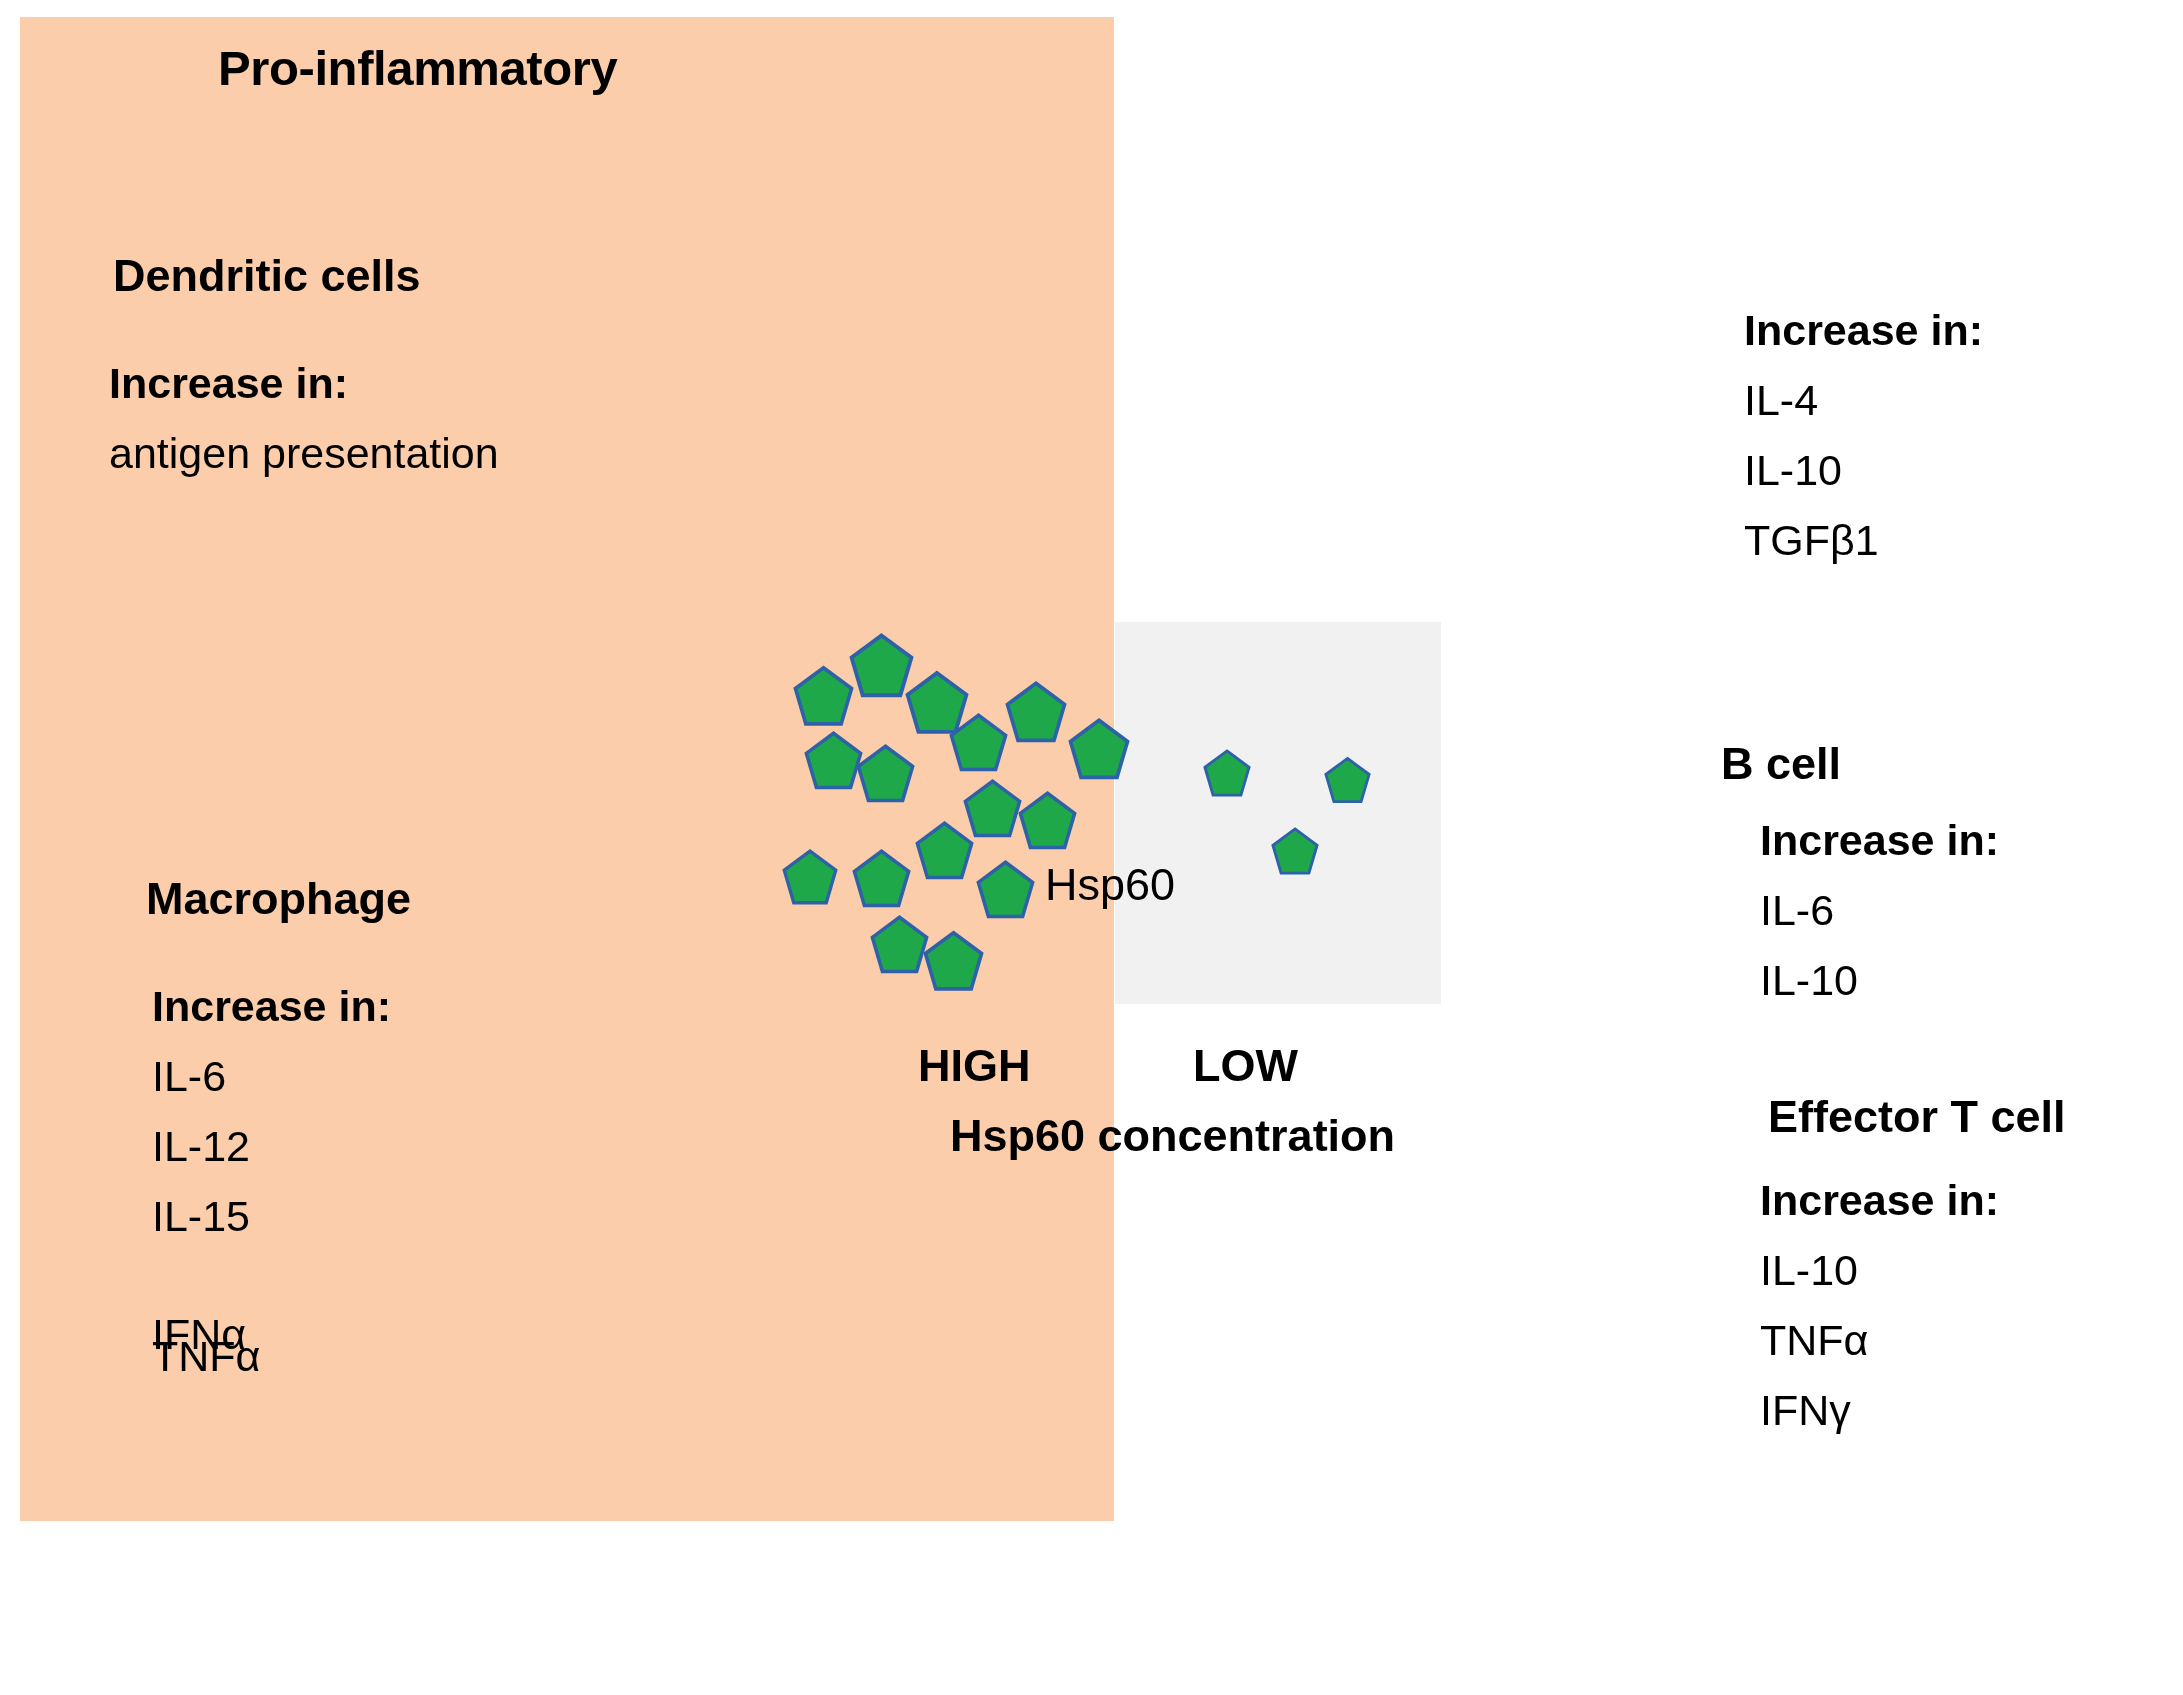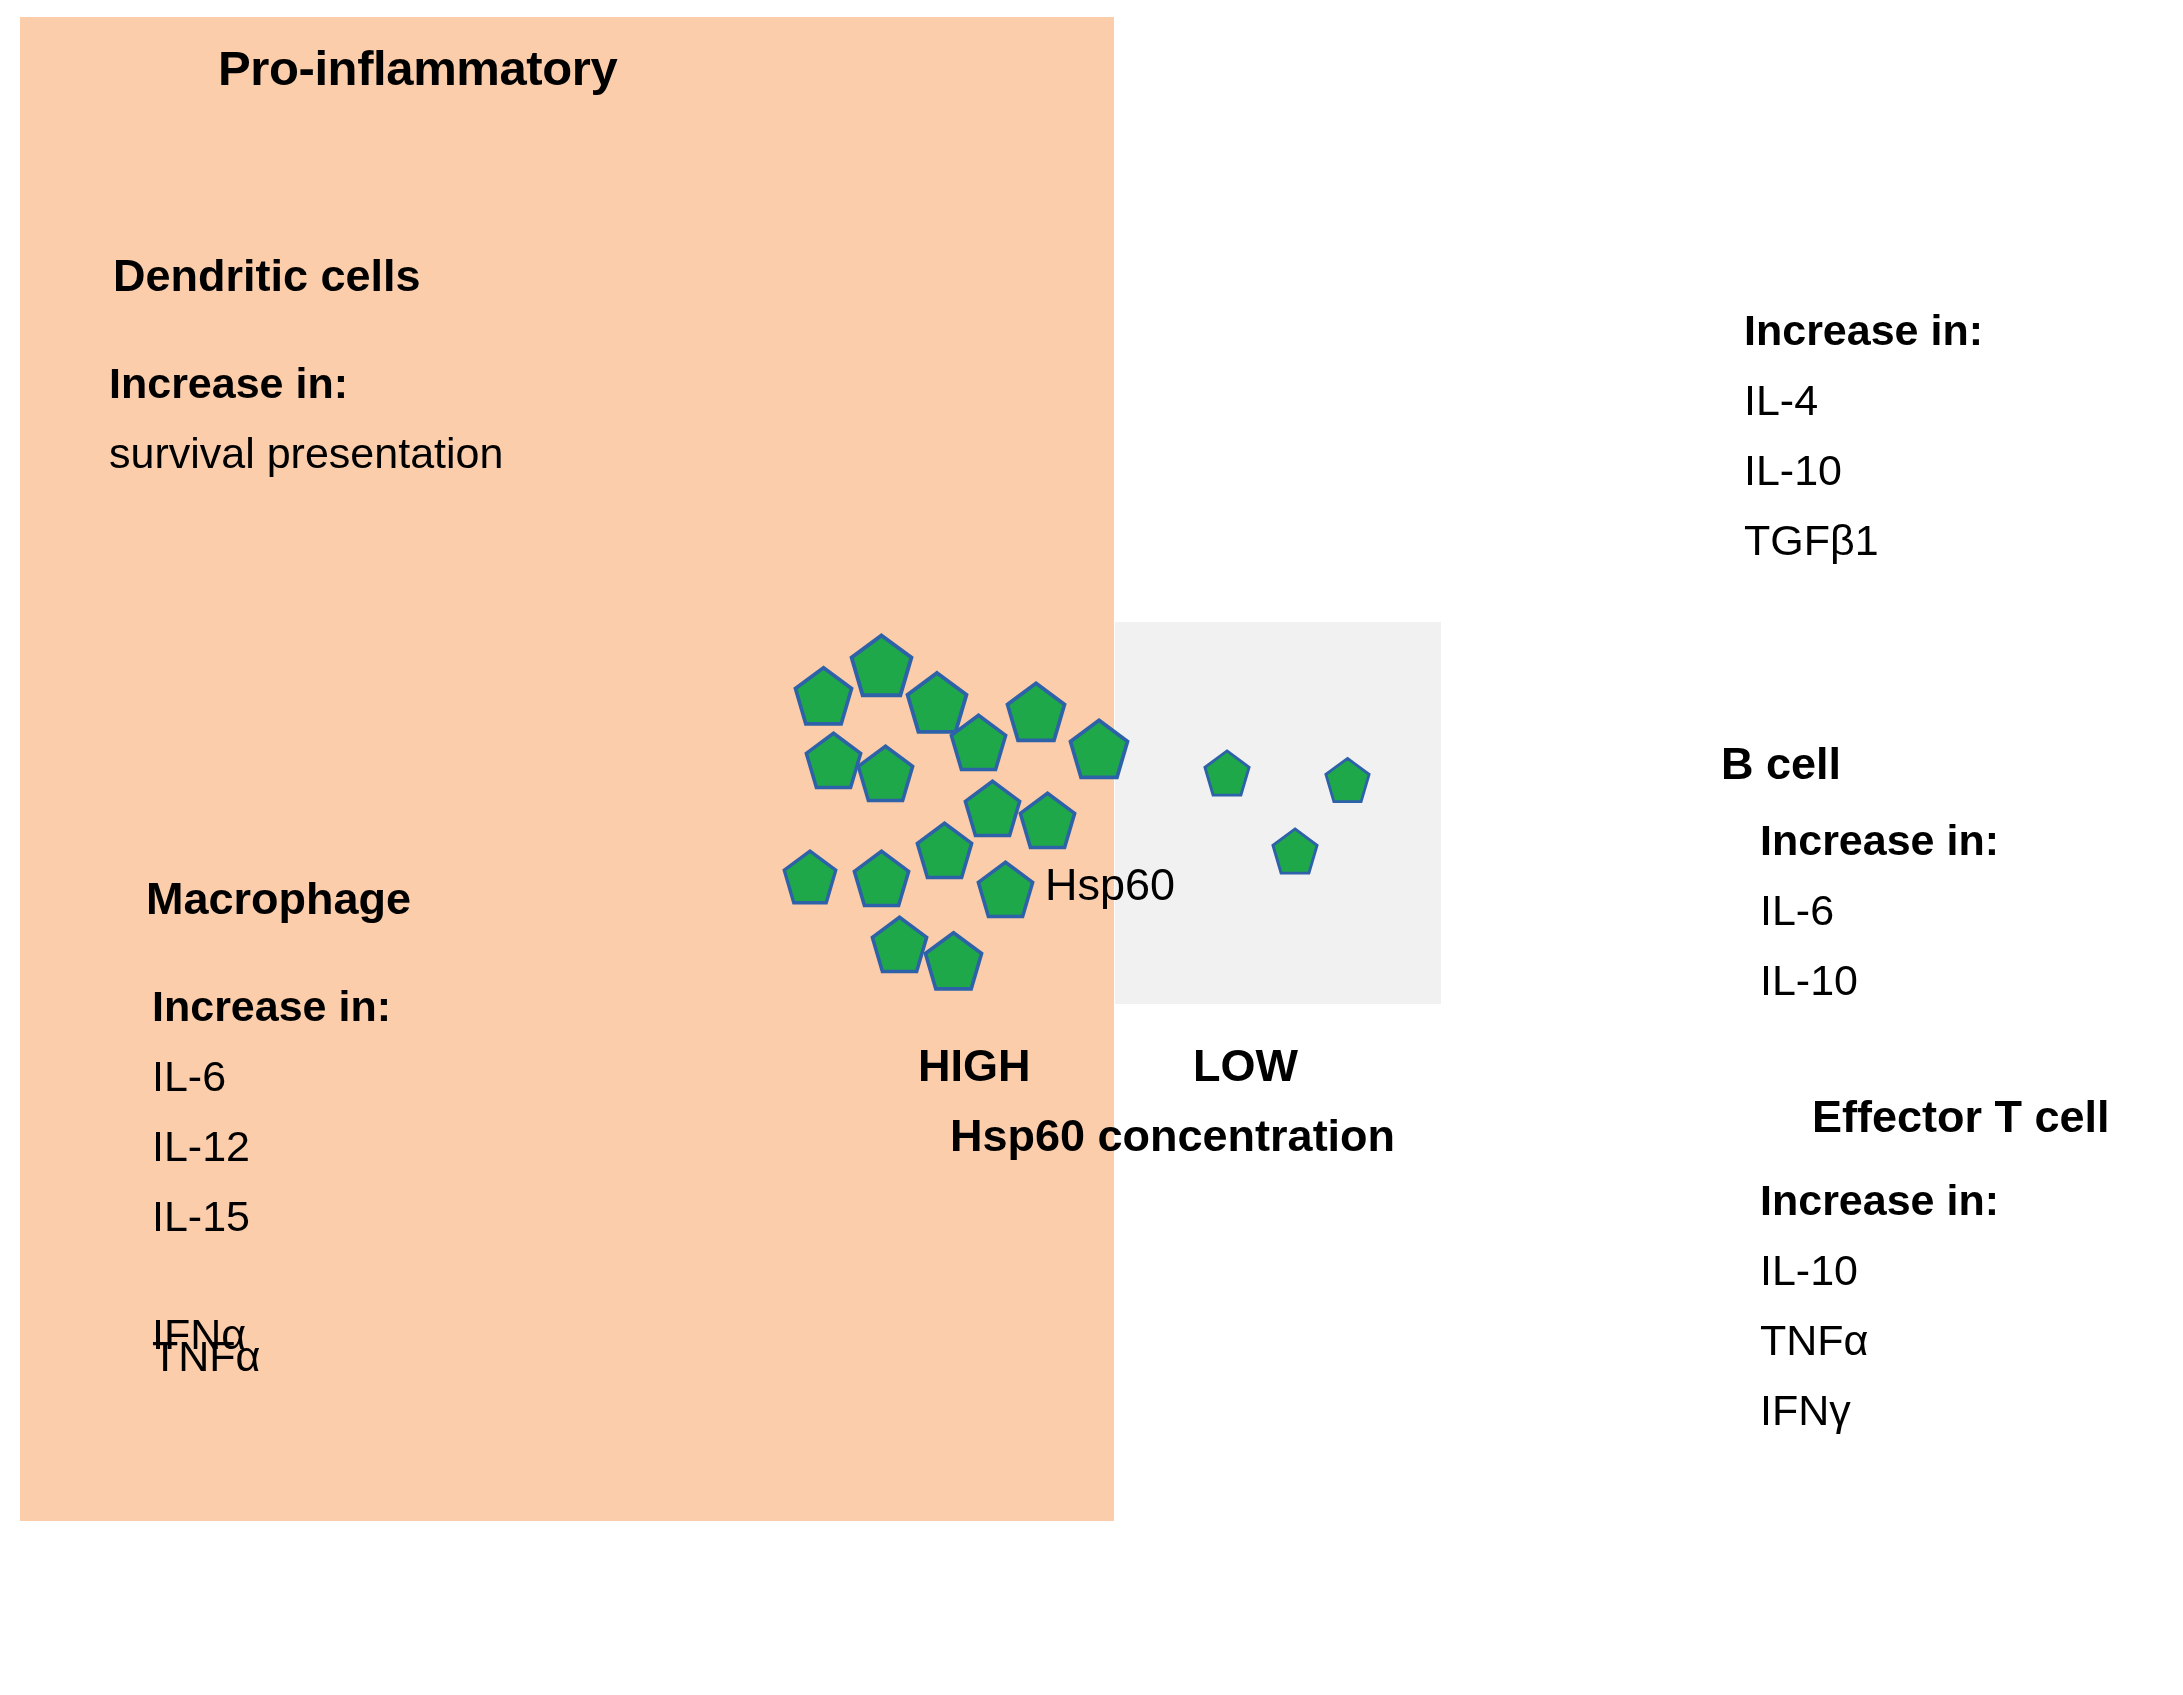--- a/index.html
+++ b/index.html
@@ -80,41 +80,41 @@
 
   <div id="pro-panel" style="background: rgb(251, 205, 171);"></div>
 
   <div id="low-box" style="background: rgb(241, 241, 241);"></div>
 
   <div class="txt hdr" style="left:218px; top:44px;">Pro-inflammatory</div>
 
 
   <div class="txt sect" style="left:113px; top:253px;">Dendritic cells</div>
   <div class="txt sub" style="left:109px; top:362px;">Increase in:</div>
-  <div class="txt item" style="left:109px; top:432px;">survival presentation</div>
+  <div class="txt item" style="left:109px; top:432px;">antigen presentation</div>
 
   <div class="txt sect" style="left:146px; top:876px;">Macrophage</div>
   <div class="txt sub" style="left:152px; top:985px;">Increase in:</div>
   <div class="txt item" style="left:152px; top:1055px;">IL-6</div>
   <div class="txt item" style="left:152px; top:1125px;">IL-12</div>
   <div class="txt item" style="left:152px; top:1195px;">IL-15</div>
   <div class="txt item" style="left:152px; top:1265px;margin-top:48px;">IFNα</div>
   <div class="txt item" style="left:152px; top:1335px;">TNFα</div>
 
   <div class="txt sub" style="left:1744px; top:309px;">Increase in:</div>
   <div class="txt item" style="left:1744px; top:379px;">IL-4</div>
   <div class="txt item" style="left:1744px; top:449px;">IL-10</div>
   <div class="txt item" style="left:1744px; top:519px;">TGFβ1</div>
 
   <div class="txt sect" style="left:1721px; top:741px;">B cell</div>
   <div class="txt sub" style="left:1760px; top:819px;">Increase in:</div>
   <div class="txt item" style="left:1760px; top:889px;">IL-6</div>
   <div class="txt item" style="left:1760px; top:959px;">IL-10</div>
 
-  <div class="txt sect" style="left:1768px; top:1094px;margin-left:44px;">Effector T cell</div>
+  <div class="txt sect" style="left:1768px; top:1094px;">Effector T cell</div>
   <div class="txt sub" style="left:1760px; top:1179px;">Increase in:</div>
   <div class="txt item" style="left:1760px; top:1249px;">IL-10</div>
   <div class="txt item" style="left:1760px; top:1319px;">TNFα</div>
   <div class="txt item" style="left:1760px; top:1389px;">IFNγ</div>
 
   <div class="pent" style="left:793px; top:664px;">
       <svg width="61" height="65" viewBox="0 0 100 100">
         <polygon points="50,3 96,37 79,95 21,95 4,37" fill="#1EA84A" stroke="#2E62A8" stroke-width="6"></polygon>
       </svg>
     </div>

